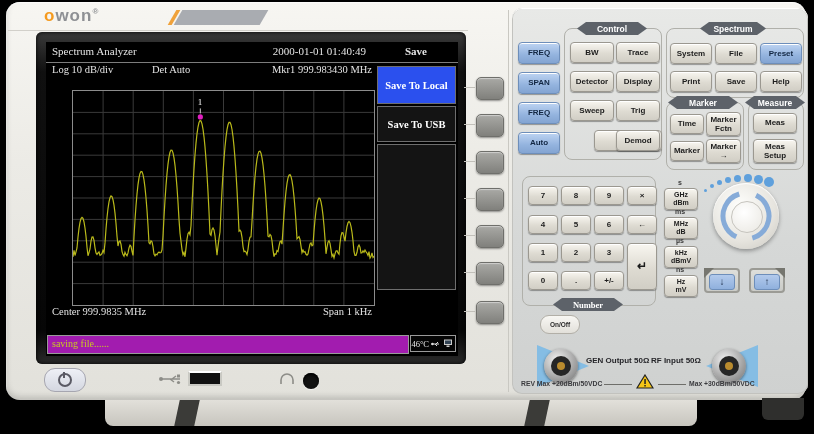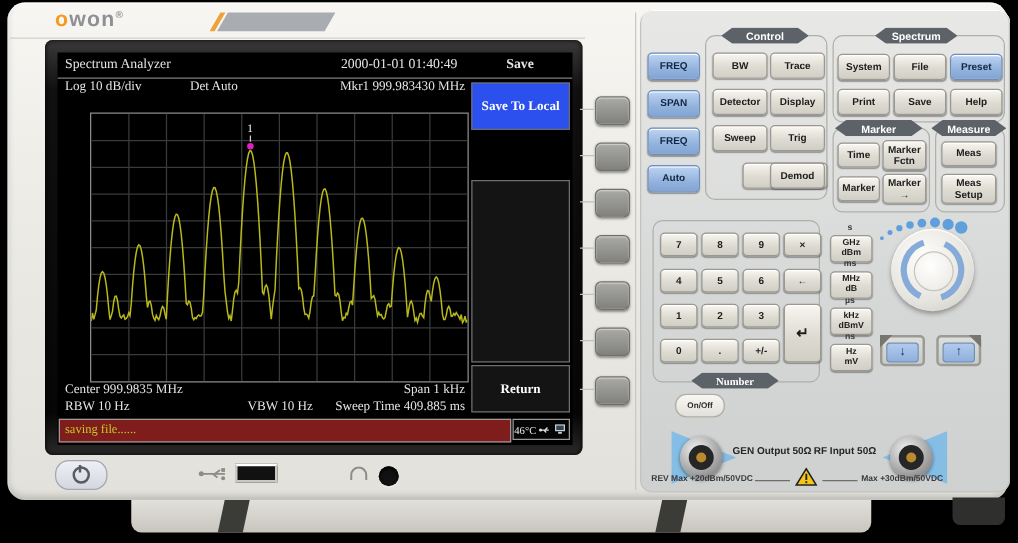--- a/index.html
+++ b/index.html
@@ -24,21 +24,21 @@
          box-shadow:inset 0 0 4px #000;}
   .screen{position:absolute;left:46px;top:42px;width:412px;height:314px;background:#000;overflow:hidden;
           font-family:"Liberation Serif",serif;color:#e4e4e4;}
   .titlebar{position:absolute;left:0;top:0;width:412px;height:20px;border-bottom:1px solid #7d7d7d;}
   .t-title{position:absolute;left:6px;top:3px;font-size:11px;}
   .t-date{position:absolute;right:92px;top:3px;font-size:11px;}
   .t-menuhead{position:absolute;left:332px;top:3px;width:76px;text-align:center;font-size:11px;font-weight:bold;}
   .inforow{position:absolute;left:0;width:330px;height:13px;font-size:10.5px;}
   .plot{position:absolute;left:26px;top:48px;width:301px;height:214px;border:1px solid #8c8c8c;background:#000;}
   .footrow{position:absolute;left:0;width:330px;height:13px;font-size:10.5px;}
-  .statusbar{position:absolute;left:1px;top:293px;width:360px;height:17px;border:1px solid #9a9a9a;background:#7f1d1d;}
+  .statusbar{position:absolute;left:1px;top:293px;width:360px;height:17px;border:1px solid #9a9a9a;background:#a21caf;}
   .status-msg{position:absolute;left:4px;top:2px;font-size:10px;color:#c9c923;}
   .status-right{position:absolute;left:364px;top:293px;width:46px;height:17px;border:1px solid #9a9a9a;background:#050505;
                 display:flex;align-items:center;justify-content:flex-end;gap:2px;padding-right:2px;box-sizing:border-box;}
   .status-temp{font-size:8.5px;color:#e8e8e8;font-family:"Liberation Serif",serif;}
   .mitem{position:absolute;left:331px;width:79px;background:#141414;border:1px solid #6e6e6e;box-sizing:border-box;
          color:#fff;font-size:10.5px;font-weight:bold;display:flex;align-items:center;justify-content:center;text-align:center;}
   .mitem.active{background:#2b50ee;}
   
   .softkey{position:absolute;width:26px;height:21px;border-radius:5px;border:1px solid #6f6f6b;
            background:linear-gradient(180deg,#a9a9a5,#80807c);
@@ -152,45 +152,40 @@
           <line x1="127.323" y1="17.403599999999997" x2="127.323" y2="22.403599999999997" stroke="#cccccc" stroke-width="1"></line>
           <circle cx="127.323" cy="25.903599999999997" r="2.6" fill="#e020c0"></circle>
           <text x="124.823" y="14.403599999999997" fill="#ffffff" font-size="9" font-family="&quot;Liberation Serif&quot;,serif">1</text>
         </svg>
     </div>
 
     <div class="footrow" style="top:264px;">
       <span class="abs" style="left:6px;">Center 999.9835 MHz</span>
       <span class="abs" style="right:4px;">Span 1 kHz</span>
     </div>
-    <div class="footrow" style="top:278px;">
-      <span class="abs" style="left:6px;">RBW 10 Hz</span>
-      <span class="abs" style="left:152px;">VBW 10 Hz</span>
-      <span class="abs" style="right:4px;">Sweep Time 409.885 ms</span>
-    </div>
 
     <div class="statusbar">
       <span class="status-msg">saving file......</span>
     </div>
     <div class="status-right">
       <span class="status-temp">46°C</span>
       <svg width="10" height="8" viewBox="0 0 10 8">
           <path d="M0 4 H8 M5 4 L7 2 M4 4 L6 6" stroke="#ddd" stroke-width="1" fill="none"></path>
           <circle cx="1.5" cy="4" r="1.2" fill="#ddd"></circle>
         </svg>
       <svg width="10" height="9" viewBox="0 0 10 9">
           <rect x="1" y="0.5" width="8" height="5.5" fill="#ccc"></rect>
           <rect x="2" y="1.5" width="6" height="3.5" fill="#345"></rect>
           <rect x="3.5" y="6.5" width="3" height="1.5" fill="#ccc"></rect>
         </svg>
     </div>
 
     <div class="mitem active" style="top:24px;height:38px;">Save To Local</div>
+    <div class="mitem" style="top:64px;height:36px;">Save To USB</div>
     <div class="mitem" style="top:102px;height:146px;"></div>
-    <div class="mitem" style="top:250px;height:38px;">Return</div>
   </div>
 
   <div class="sk-line" style="left:464px;top:87px;"></div>
   <div class="sk-line" style="left:464px;top:124px;"></div>
   <div class="sk-line" style="left:464px;top:161px;"></div>
   <div class="sk-line" style="left:464px;top:198px;"></div>
   <div class="sk-line" style="left:464px;top:235px;"></div>
   <div class="sk-line" style="left:464px;top:272px;"></div>
   <div class="sk-line" style="left:464px;top:311px;"></div>
   <div class="softkey" style="left:476px;top:77px;"></div>

